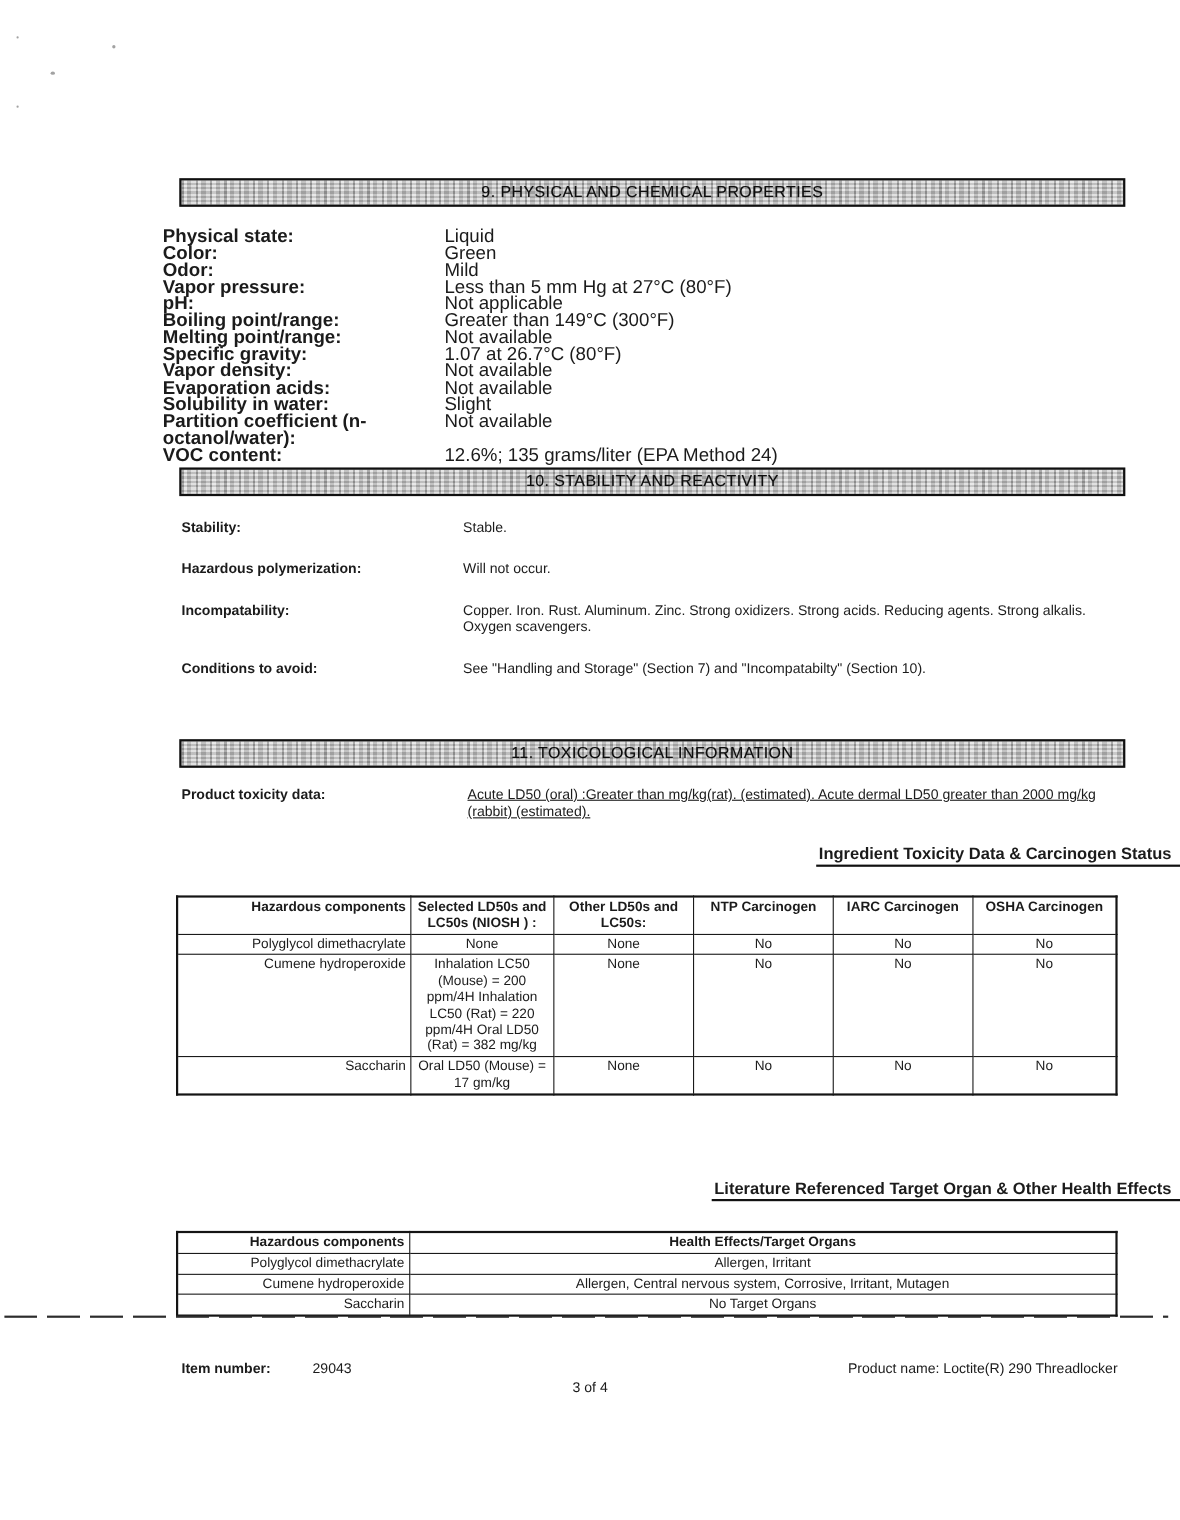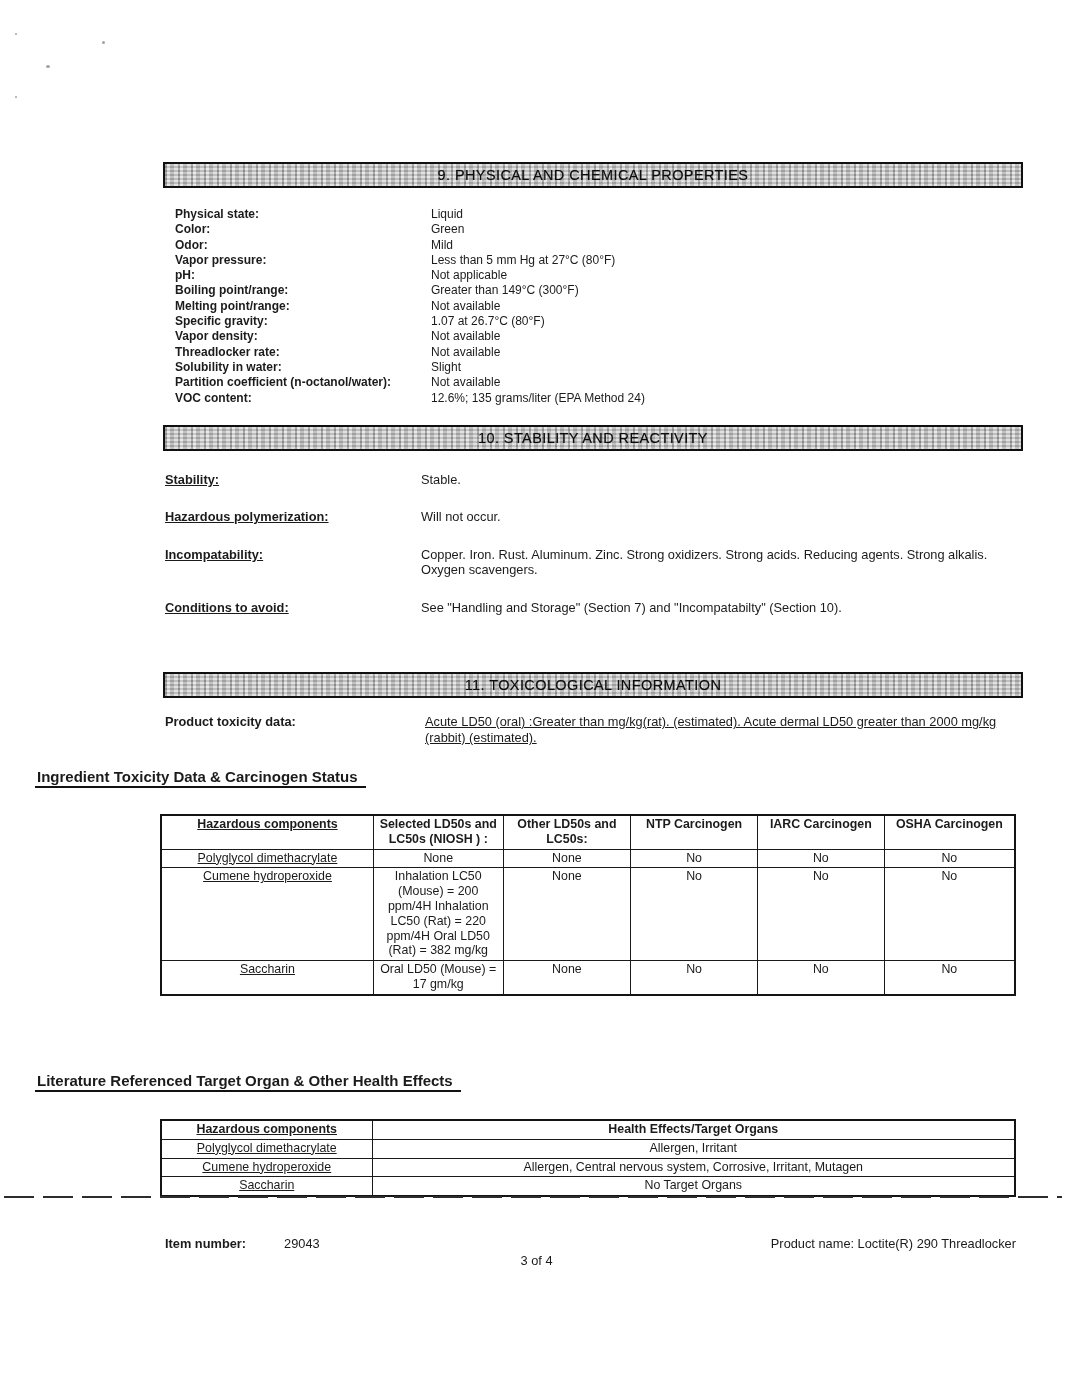--- a/index.html
+++ b/index.html
@@ -29,50 +29,50 @@
     background-image:
       repeating-linear-gradient(90deg, rgba(40,40,40,.28) 0 2px, rgba(255,255,255,.30) 2px 5px, rgba(110,110,110,.26) 5px 9px, rgba(230,230,230,.25) 9px 13px),
       repeating-linear-gradient(180deg, rgba(255,255,255,.40) 0 2px, rgba(90,90,90,.22) 2px 4px);
     display: flex; align-items: center; justify-content: center;
   }
   .section-bar .bar-title {
     font-weight: normal; font-size: 14.5px; letter-spacing: .4px; color: #0d0d0d;
     text-shadow: 0 0 1px rgba(0,0,0,.4);
   }
 
-  .props { position: absolute; left: 175px; top: 207px; font-size: 12px; line-height: 15.3px; }
+  .props { position: absolute; left: 148px; top: 207px; font-size: 17px; line-height: 15.3px; }
   .prop-row { display: flex; }
   .prop-label { width: 256px; font-weight: bold; flex: none; }
 
   .stab-list { position: absolute; left: 165px; top: 472px; width: 852px; font-size: 12.8px; }
   .stab-row { display: flex; margin-bottom: 21.5px; }
-  .stab-label { width: 256px; font-weight: bold; flex: none; text-decoration: underline; }
+  .stab-label { width: 256px; font-weight: bold; flex: none; }
   .stab-value { width: 592px; line-height: 15.8px; }
 
   .tox-data { position: absolute; left: 165px; top: 714px; width: 860px; font-size: 12.8px; display: flex; justify-content: space-between; }
   .tox-label { width: 256px; font-weight: bold; flex: none; }
   .tox-value { width: 600px; line-height: 16px; text-decoration: underline; }
 
-  .center-heading { position: absolute; left: 0; width: 100%; text-align: left; font-size: 15px; padding-left: 35px; }
+  .center-heading { position: absolute; left: 0; width: 100%; text-align: right; font-size: 15px; padding-left: 35px; }
   .center-heading span {
     font-weight: bold; border-bottom: 2px solid #111; padding: 0 8px 1px 2px;
   }
   .heading-toxicity { top: 768px; }
   .heading-literature { top: 1072px; }
 
   table.data-table {
     position: absolute; left: 160px; width: 856px;
     border-collapse: collapse; font-size: 12.4px; line-height: 14.8px;
     border: 2px solid #141414;
   }
   .data-table th, .data-table td {
     border: 1.5px solid #1a1a1a; padding: 1px 4px 2px 4px; vertical-align: top;
   }
   .data-table th { font-weight: bold; text-align: center; }
-  .data-table th.col-components, .data-table td.cell-component { text-align: center; text-decoration: underline; }
+  .data-table th.col-components, .data-table td.cell-component { text-align: right; }
   .data-table td { text-align: center; }
   .table-toxicity { top: 814px; }
   .table-health { top: 1119px; }
 
   .dash-sep {
     position: absolute; left: 4px; top: 1196px; width: 1058px; height: 2px;
     background: repeating-linear-gradient(90deg, #2c2c2c 0 30px, transparent 30px 39px);
   }
 
   .footer-item { position: absolute; left: 165px; top: 1236px; font-size: 12.8px; }
@@ -127,21 +127,21 @@
     </div>
     <div class="prop-row">
       <span class="prop-label">Specific gravity:</span>
       <span class="prop-value">1.07 at 26.7°C (80°F)</span>
     </div>
     <div class="prop-row">
       <span class="prop-label">Vapor density:</span>
       <span class="prop-value">Not available</span>
     </div>
     <div class="prop-row">
-      <span class="prop-label">Threadlocker rate:</span>
+      <span class="prop-label">Evaporation acids:</span>
       <span class="prop-value">Not available</span>
     </div>
     <div class="prop-row">
       <span class="prop-label">Solubility in water:</span>
       <span class="prop-value">Slight</span>
     </div>
     <div class="prop-row">
       <span class="prop-label">Partition coefficient (n-octanol/water):</span>
       <span class="prop-value">Not available</span>
     </div>

